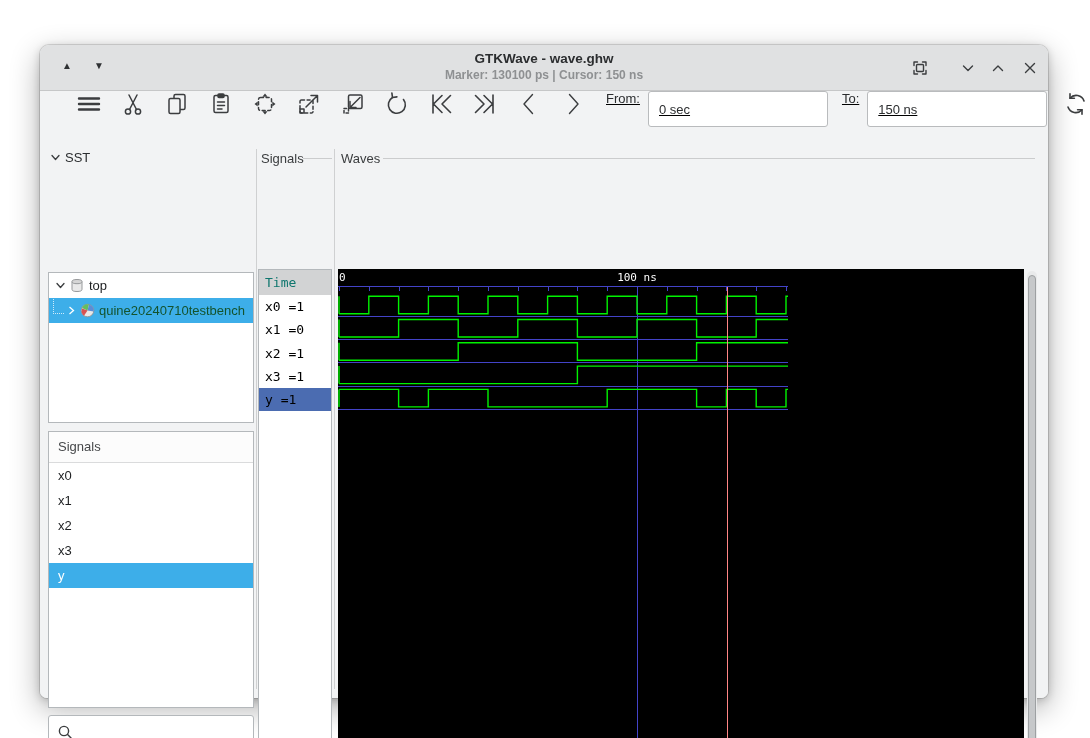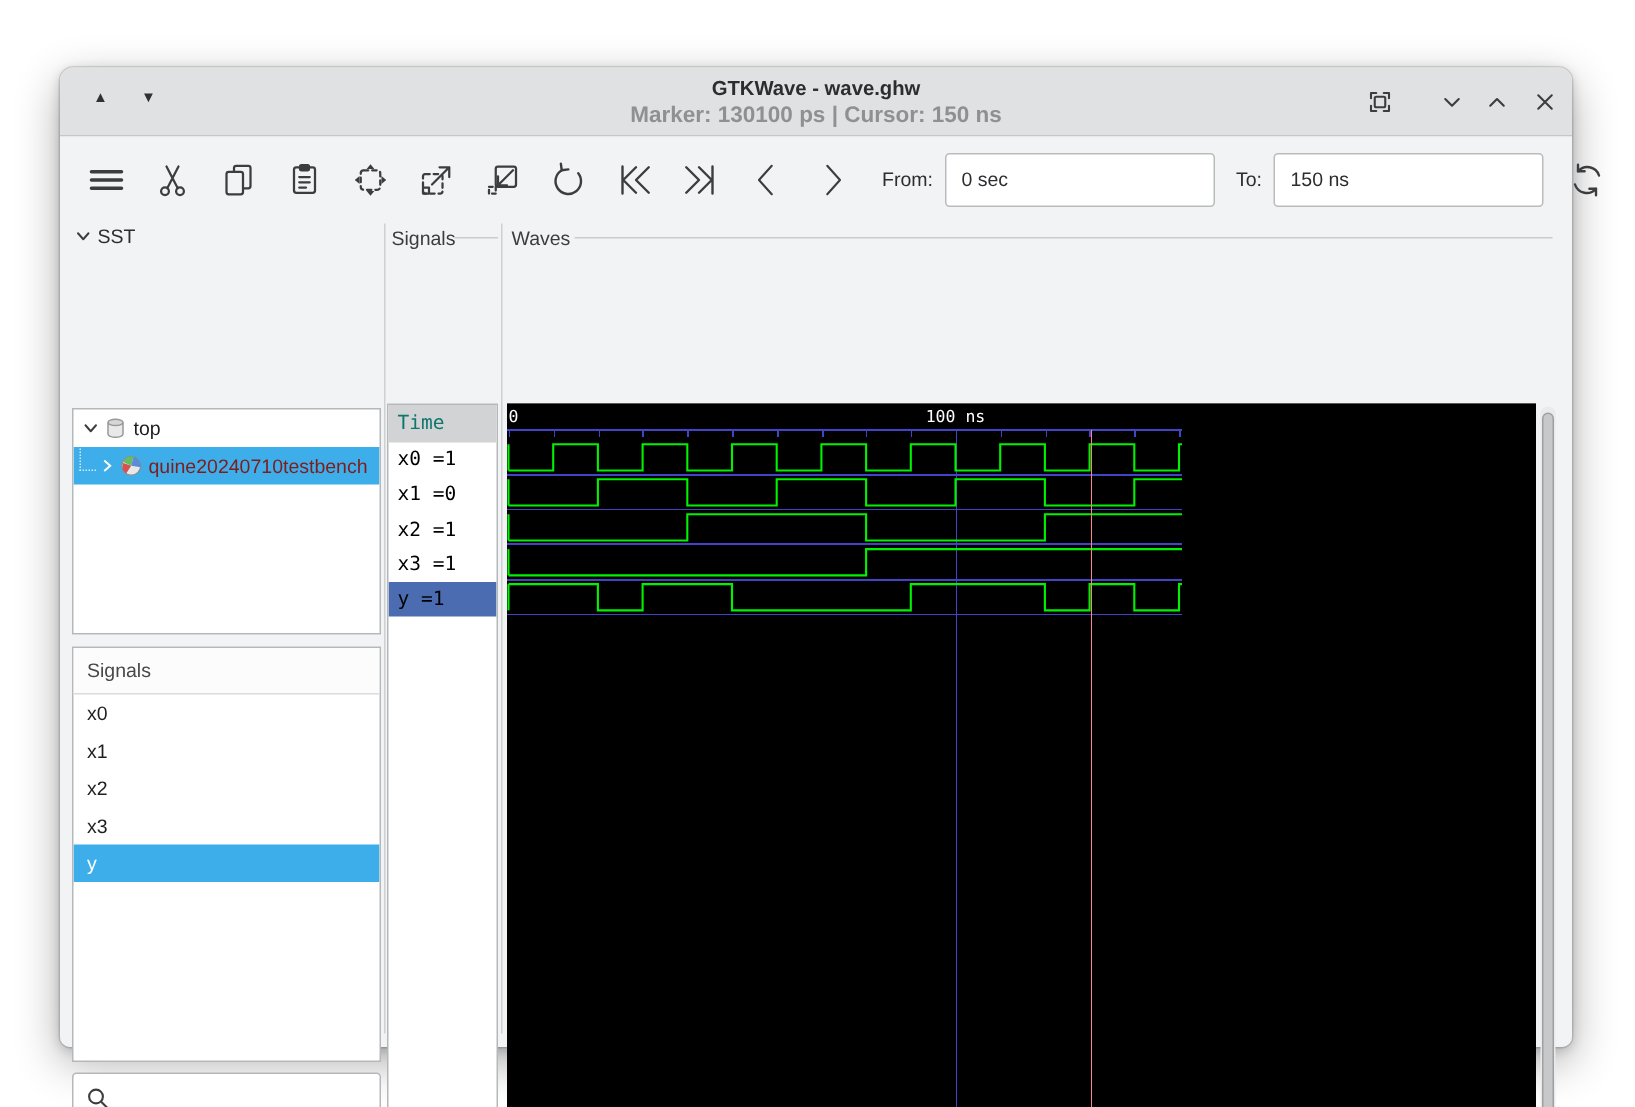--- a/index.html
+++ b/index.html
@@ -5,42 +5,42 @@
   html,body{margin:0;padding:0;width:1090px;height:738px;overflow:hidden;background:#ffffff;
     font-family:"Liberation Sans",sans-serif;-webkit-font-smoothing:antialiased;}
   .window{position:absolute;left:40px;top:45px;width:1008px;height:653px;background:#f2f3f4;
     border-radius:9px 9px 7px 7px;box-shadow:0 10px 30px rgba(0,0,0,.32),0 2px 8px rgba(0,0,0,.18),0 0 0 1px rgba(0,0,0,.12);}
   
   .titlebar{position:absolute;left:0;top:0;width:100%;height:45px;background:#e0e1e2;
     border-bottom:1px solid #c6c7c8;border-radius:9px 9px 0 0;}
   .tb-arrow{position:absolute;top:16px;font-size:10px;color:#2f3133;line-height:1;}
   .title-wrap{position:absolute;left:0;right:0;top:6px;text-align:center;font-weight:bold;}
   .win-title{font-size:13.5px;color:#2b2d2f;}
-  .win-subtitle{font-size:15px;color:#8e9092;margin-top:2px;}
+  .win-subtitle{font-size:12px;color:#8e9092;margin-top:2px;}
   .tb-btn{position:absolute;top:13px;width:20px;height:20px;}
   .tb-btn svg{width:20px;height:20px;}
   
-  .toolbar{position:absolute;left:0;top:46px;width:100%;height:57px;display:flex;align-items:center;padding-left:18px;box-sizing:border-box;}
+  .toolbar{position:absolute;left:18px;top:46px;width:100%;height:57px;display:flex;padding-left:18px;box-sizing:border-box;text-decoration:underline;}
   .tbicon{width:26px;height:26px;margin-right:18px;flex:0 0 auto;}
   .tbicon svg{width:26px;height:26px;display:block;}
   .field-label{font-size:13px;color:#2b2d2f;margin:0 8px 0 2px;}
   .tb-input{width:158px;height:34px;border:1px solid #b9bbbd;border-radius:3px;background:#ffffff;
     font-family:"Liberation Sans",sans-serif;font-size:13px;color:#2b2d2f;padding:0 10px;outline:none;}
   .to-label{margin-left:14px;}
   
   .content{position:absolute;left:0;top:103px;width:100%;height:550px;background:#f2f3f4;border-radius:0 0 7px 7px;}
   .divider{position:absolute;top:1px;width:1px;height:540px;background:#cfd0d1;}
   .panel-label{position:absolute;font-size:13px;color:#3a3c3e;}
   .frame-line{position:absolute;height:1px;background:#cbcccd;}
   .boxed{position:absolute;background:#ffffff;border:1px solid #b4b8bb;box-sizing:border-box;overflow:hidden;}
   
   .sst-header{position:absolute;left:10px;top:2px;display:flex;align-items:center;font-size:13px;color:#2b2d2f;}
   .sst-header svg{margin-right:4px;}
   .tree-row{height:25px;display:flex;align-items:center;white-space:nowrap;font-size:13px;color:#1d1f21;}
-  .tree-row.selected{background:#3daee9;color:#7f1d1d;}
+  .tree-row.selected{background:#3daee9;color:#14532d;}
   .tree-row svg{flex:0 0 auto;}
   .tree-indent{width:10px;height:14px;border-left:1px dotted rgba(255,255,255,.75);border-bottom:1px dotted rgba(255,255,255,.75);
     margin:-8px 2px 0 4px;flex:0 0 auto;}
   
   .siglist-header{height:30px;line-height:30px;padding-left:9px;font-size:13px;color:#46484a;background:#fcfcfc;border-bottom:1px solid #dadbdc;}
   .sig-row{height:25px;line-height:25px;padding-left:9px;font-size:13px;color:#1d1f21;}
   .sig-row.selected{background:#3daee9;color:#ffffff;}
   
   .search-box{position:absolute;left:8px;top:567px;width:206px;height:34px;background:#ffffff;border:1px solid #b4b8bb;
     border-radius:3px;box-sizing:border-box;display:flex;align-items:center;padding-left:8px;}

